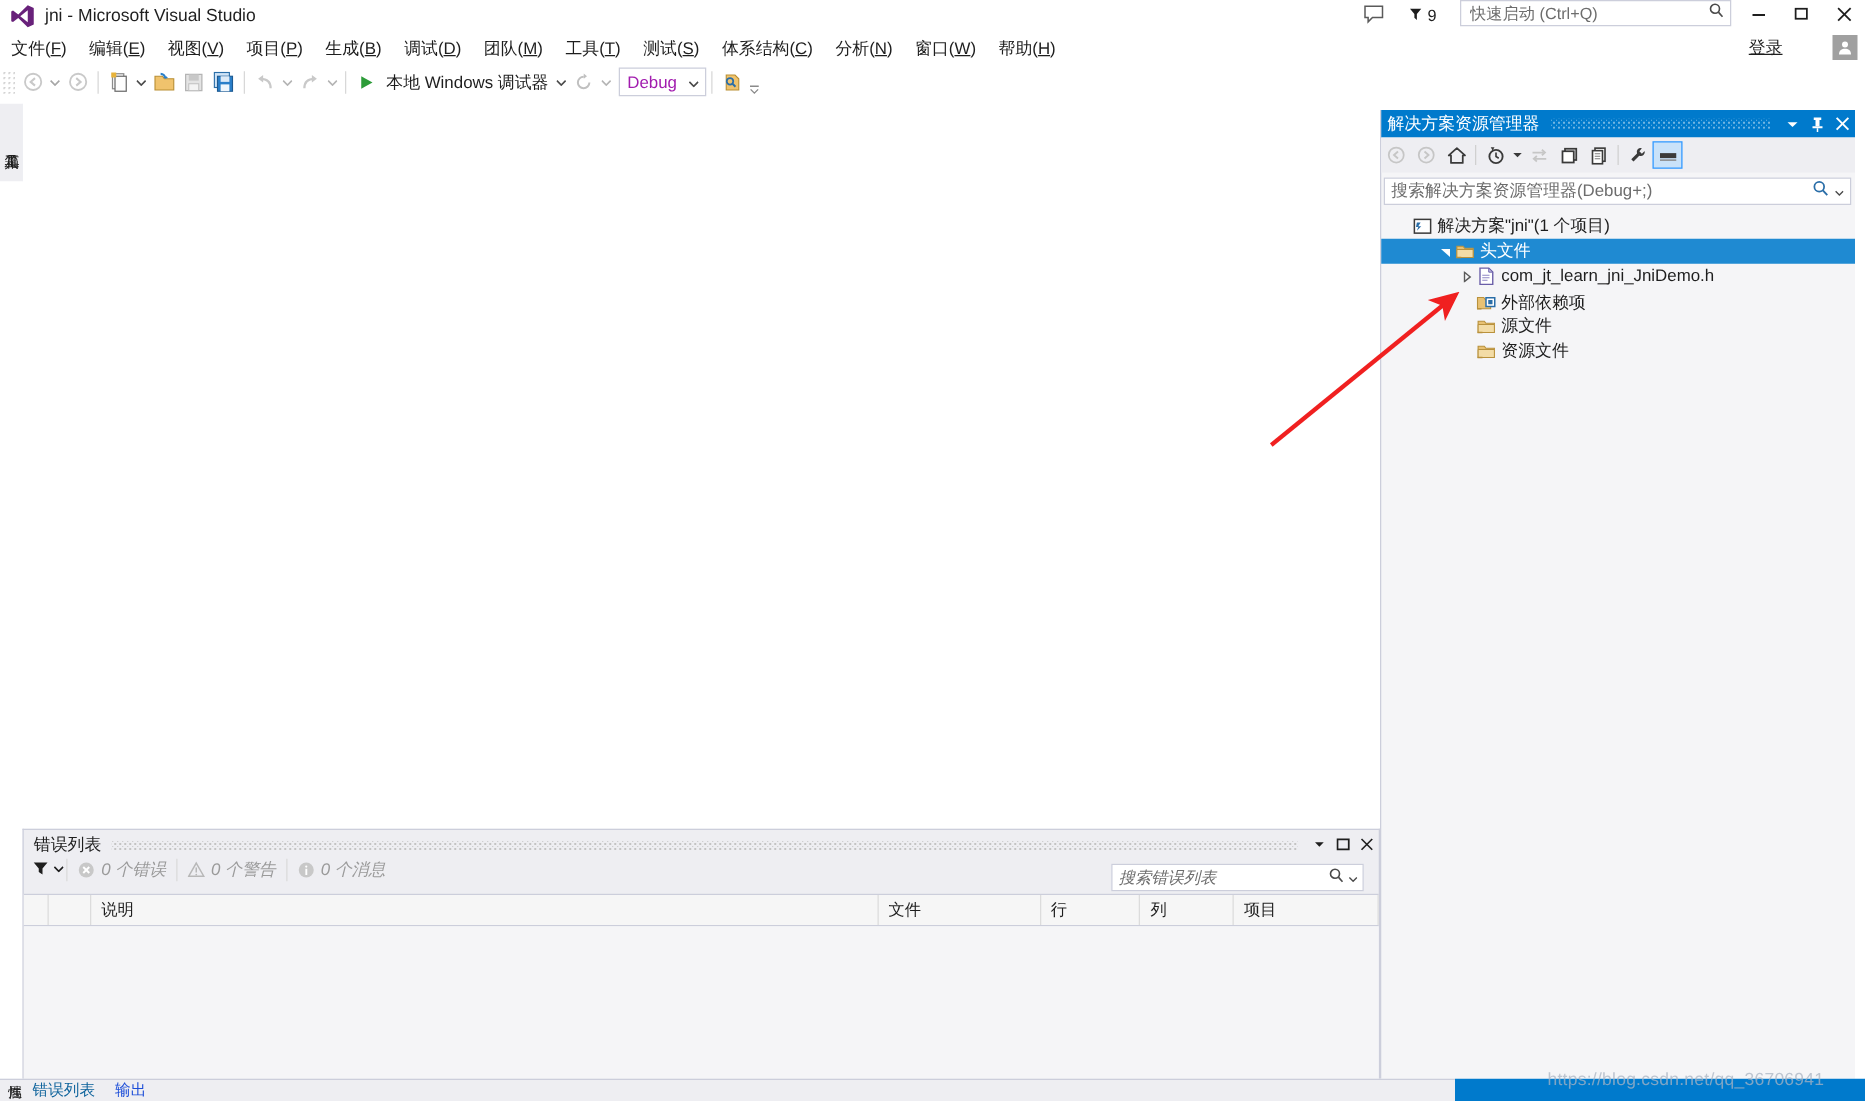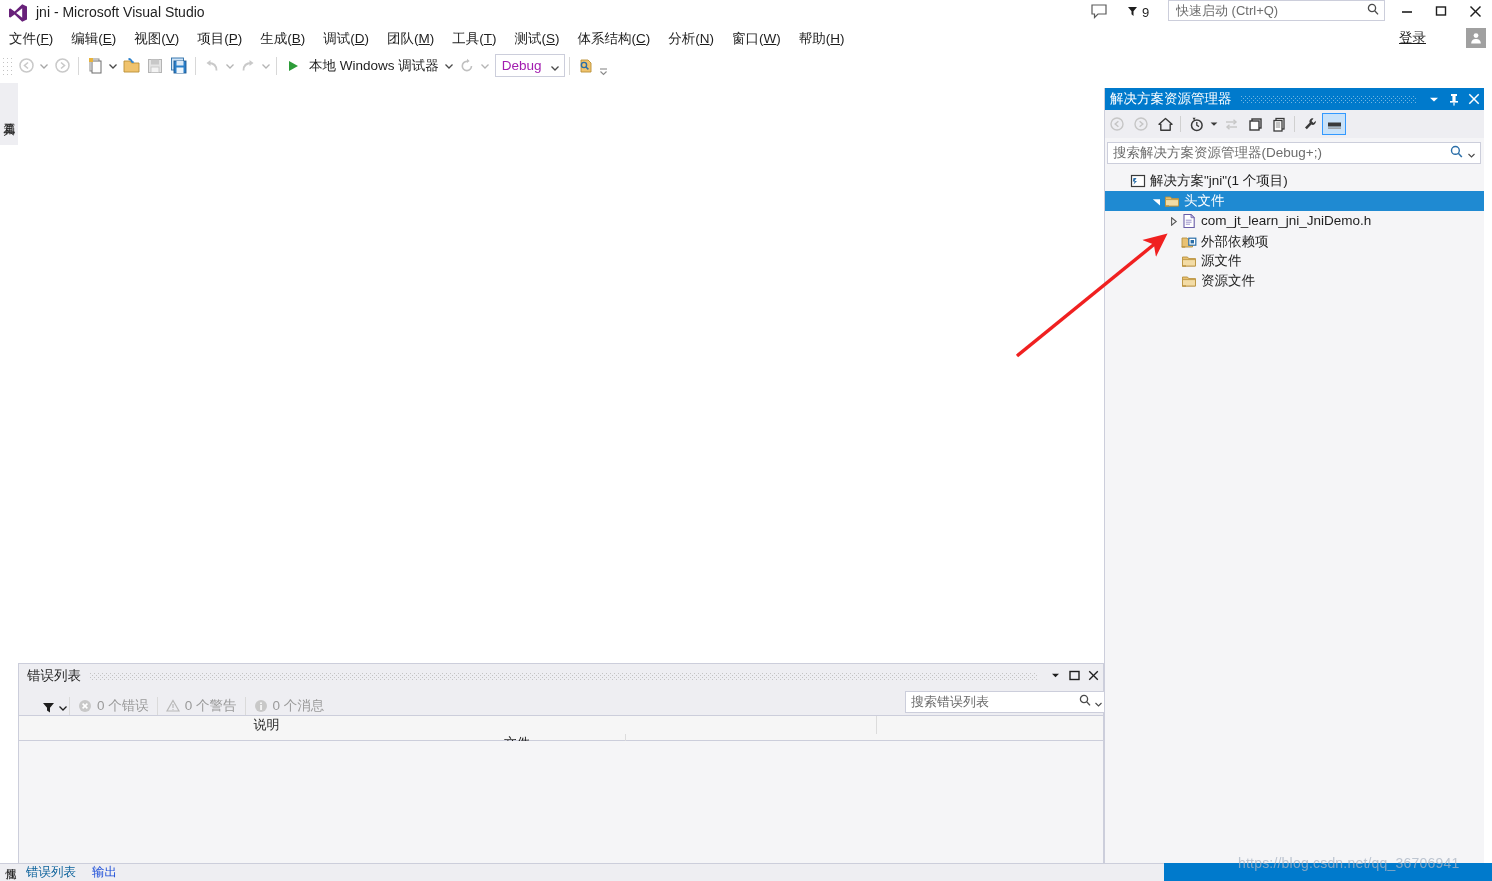--- a/index.html
+++ b/index.html
@@ -161,42 +161,42 @@
     background-image:
       radial-gradient(circle 0.7px at 1.2px 1.2px, #c4c4c4 99%, transparent 100%),
       radial-gradient(circle 0.7px at 3.2px 3.2px, #c4c4c4 99%, transparent 100%);
     background-size: 4px 4px;
   }
   .ep-wbtn {
     width: 19px; height: 19px;
     display: flex; align-items: center; justify-content: center;
   }
   .ep-toolbar {
-    position: absolute; left: 16px; top: 23px; width: 100%; height: 28px;
-    display: flex; align-items: flex-end;
+    position: absolute; left: 0; top: 23px; width: 100%; height: 28px;
+    display: flex; align-items: flex-start; font-style: italic;
   }
   .ep-filter { display: flex; align-items: center; margin-left: 6px; }
   .ep-count {
     display: flex; align-items: center; gap: 5px;
     font-size: 13.5px; color: #9a9a9a; margin: 0 8px;
     white-space: nowrap;
   }
   .ep-vsep { width: 1px; height: 18px; background: #dadada; }
   .ep-search {
     position: absolute; right: 12px; top: 4px;
     width: 200px; height: 20px;
     border: 1px solid #cccedb; background: #fff;
     display: flex; align-items: center;
   }
   .ep-search .es-text { font-size: 13px; color: #6d6d6d; margin-left: 5px; flex: 1; }
   .ep-colhead {
     position: absolute; left: 0; top: 51px; width: 100%; height: 26px;
     background: #f6f6f6; border-top: 1px solid #cccedb; border-bottom: 1px solid #cccedb;
     box-sizing: border-box;
-    display: flex; align-items: center; flex-direction: column;
+    display: flex; align-items: center;
   }
   .ep-col {
     height: 100%; box-sizing: border-box;
     border-right: 1px solid #dcdcdc;
     display: flex; align-items: center;
     font-size: 13px; color: #1e1e1e;
   }
   .ep-col span { margin-left: 8px; }
   .ep-body {
     position: absolute; left: 0; top: 77px; width: 100%; bottom: 0;

